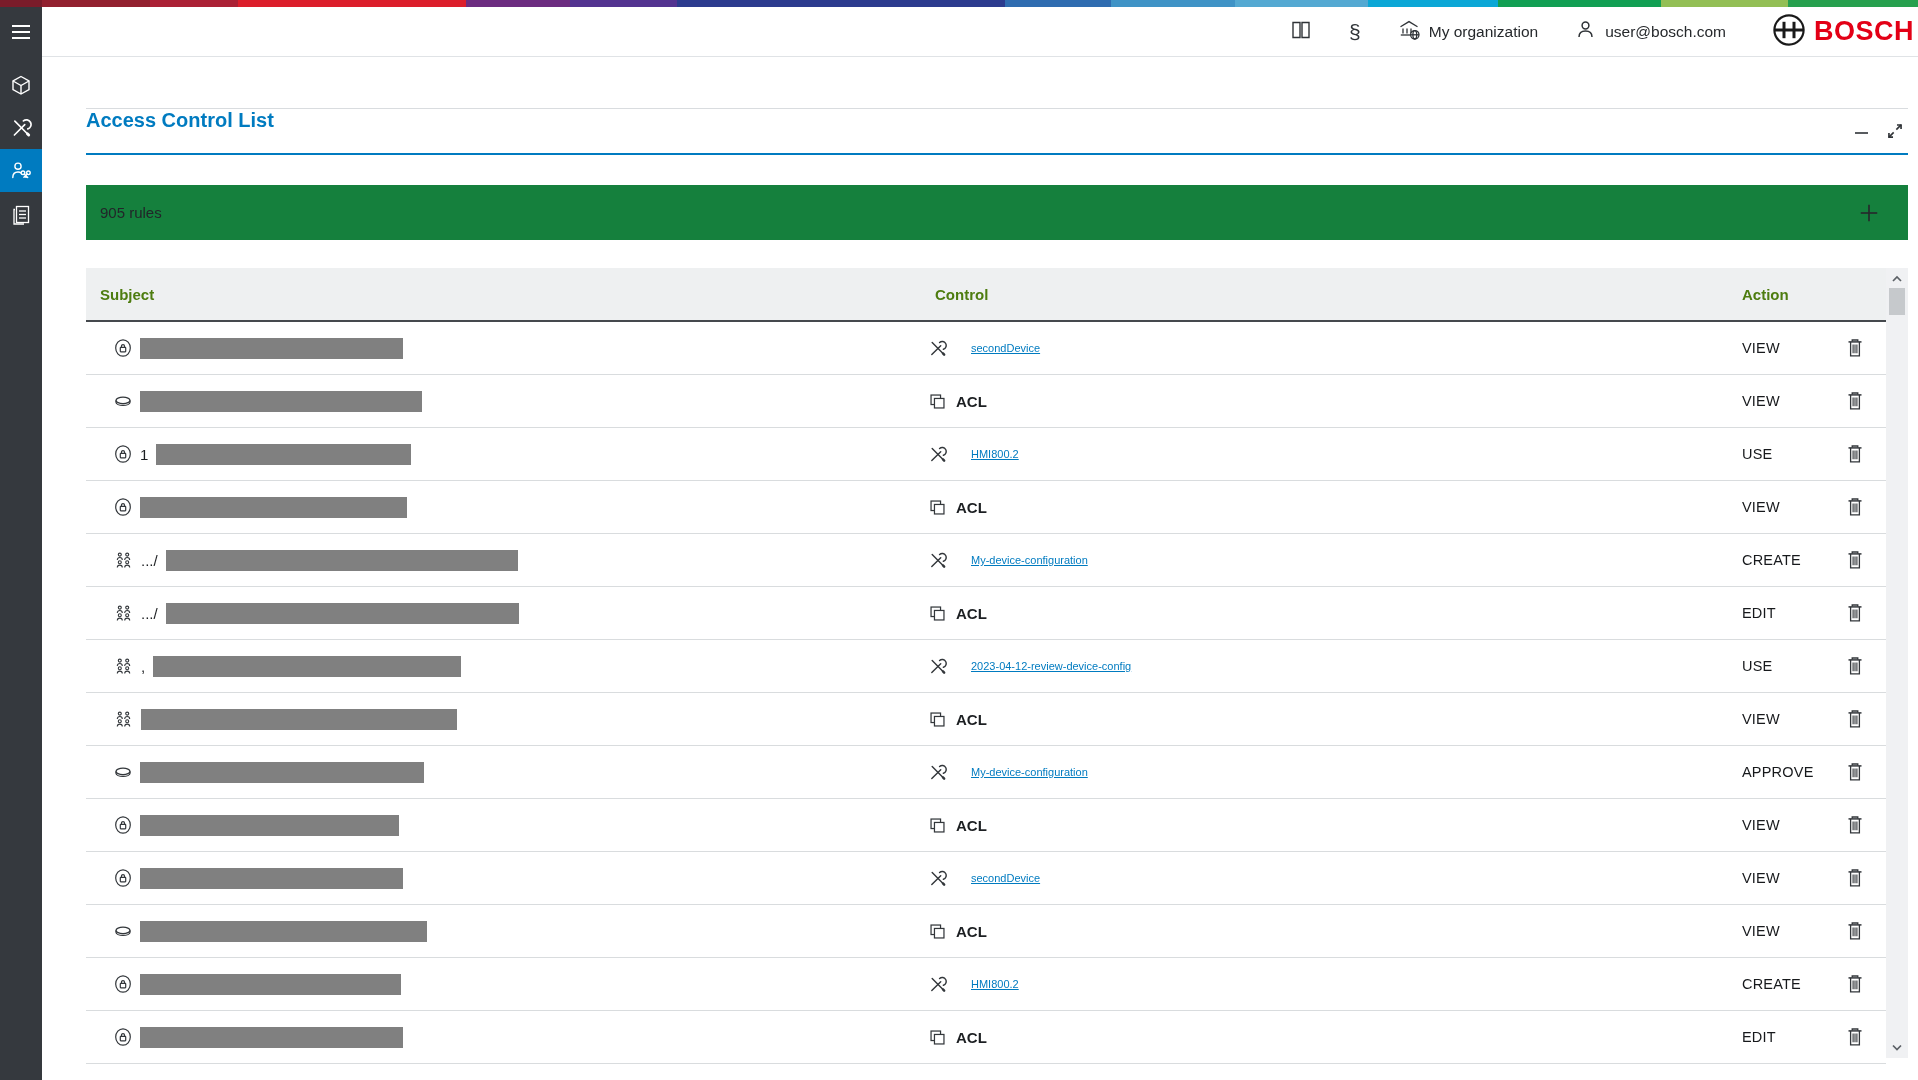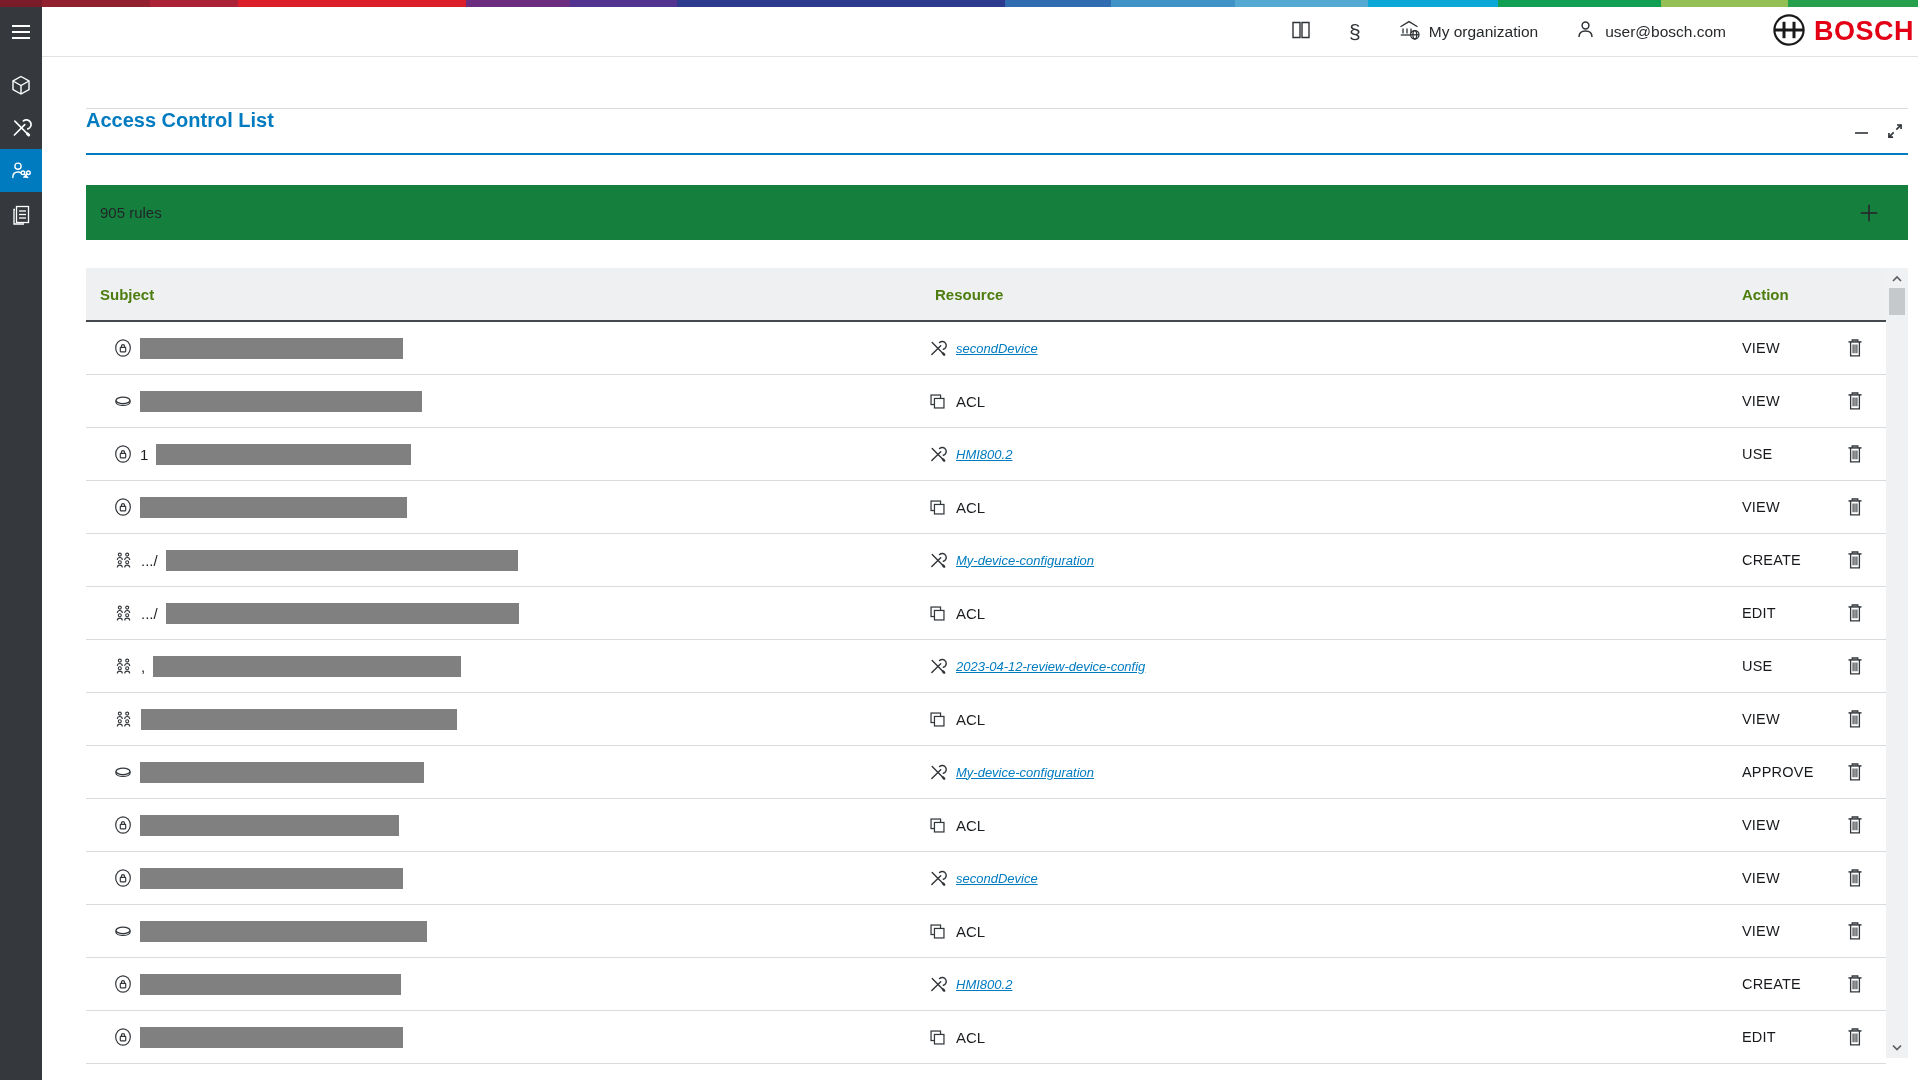--- a/index.html
+++ b/index.html
@@ -64,22 +64,22 @@
   .trow { display:grid; grid-template-columns:828px 807px 1fr; align-items:center;
           height:53px; border-bottom:1px solid #d9dcde; padding-left:14px; background:#fff; }
   .cell { display:flex; align-items:center; min-width:0; }
   .cell.subj { padding-left:14px; }
   .sicon { display:flex; align-items:center; }
   .sprefix { margin-left:8px; font-size:15px; color:#1c1f22; white-space:pre; }
   .sprefix:empty { display:none; }
   .bar { display:inline-block; height:21px; background:var(--redaction,#808080); margin-left:8px; }
   .ricon { display:flex; align-items:center; }
   .rwrap { display:flex; align-items:center; }
-  .rlink { margin-left:9px; font-size:13px; color:var(--accent,#007bc0); text-decoration:underline;font-style:italic; }
-  .rtext { margin-left:9px; font-size:15px; color:#1c1f22; }
+  .rlink { margin-left:24px; font-size:11px; color:var(--accent,#007bc0); text-decoration:underline; }
+  .rtext { margin-left:9px; font-size:15px; color:#1c1f22;font-weight:bold; }
   .cell.act { padding-left:7px; }
   .action-text { font-size:14.5px; letter-spacing:0.2px; color:#17191c; }
   .trash { margin-left:auto; margin-right:21px; background:none; border:none; padding:0; cursor:pointer; display:flex; }
 
   
   .vscroll { position:absolute; right:0; top:160px; width:22px; height:790px; background:#f0f1f3; }
   .vchev { position:absolute; left:0; width:22px; display:flex; justify-content:center; cursor:pointer; }
   .vchev.up { top:6px; } .vchev.down { bottom:6px; }
   .vthumb { position:absolute; left:3px; right:3px; top:20px; height:27px; background:#c6c9cc; cursor:grab; }
 </style>
@@ -214,21 +214,21 @@
         <svg width="22" height="22" viewBox="0 0 20 20" stroke="#26292c" stroke-width="1.5">
           <line x1="10" y1="2.5" x2="10" y2="17.5"></line>
             <line x1="2.5" y1="10" x2="17.5" y2="10"></line>
         </svg>
       </button>
     </div>
 
     <div class="table">
       <div class="thead">
         <span class="th subj">Subject</span>
-        <span class="th res">Resource</span>
+        <span class="th res">Control</span>
         <span class="th act">Action</span>
       </div>
       <div>
           <div class="trow">
     <div class="cell subj">
       <span class="sicon">
         <svg width="18" height="18" viewBox="0 0 18 18" fill="none" stroke="#33373b" stroke-width="1.2">
           <ellipse cx="9" cy="9" rx="7.3" ry="8.2"></ellipse>
           <rect x="6.3" y="8.4" width="5.4" height="4.4" rx="0.5"></rect>
           <path d="M7.5 8.4 V7.1 a1.5 1.5 0 0 1 3 0 v1.3"></path>

